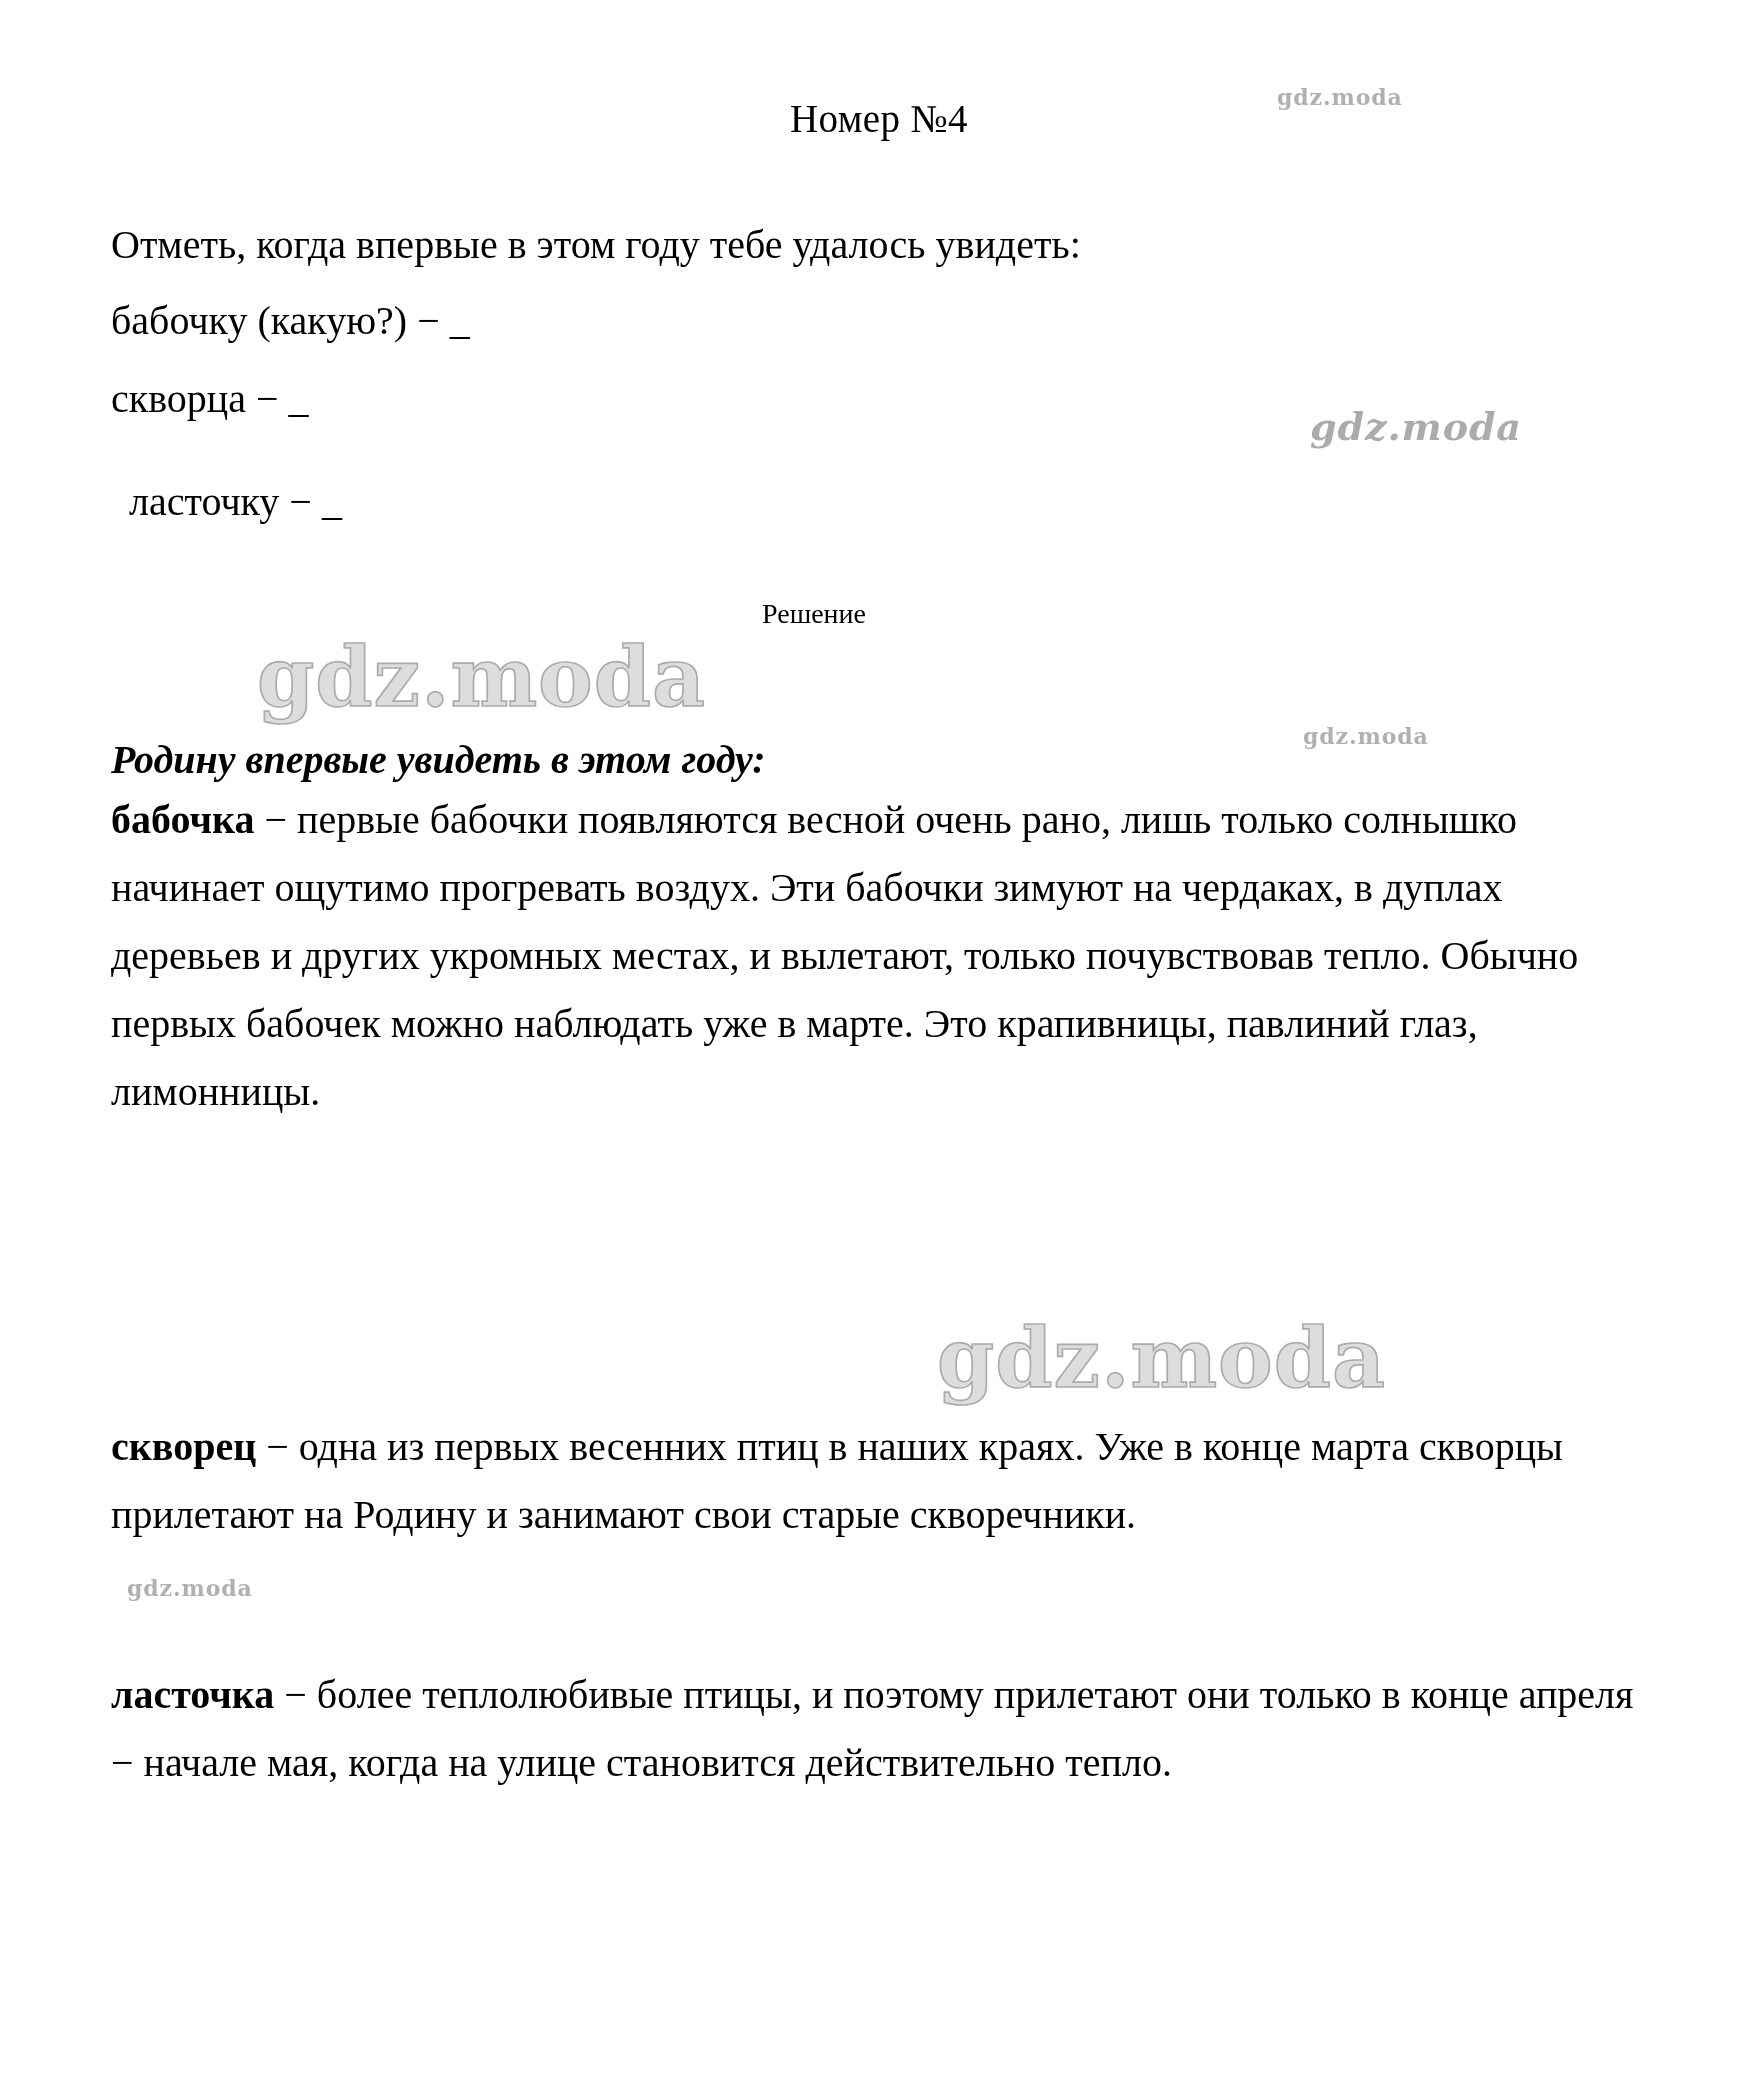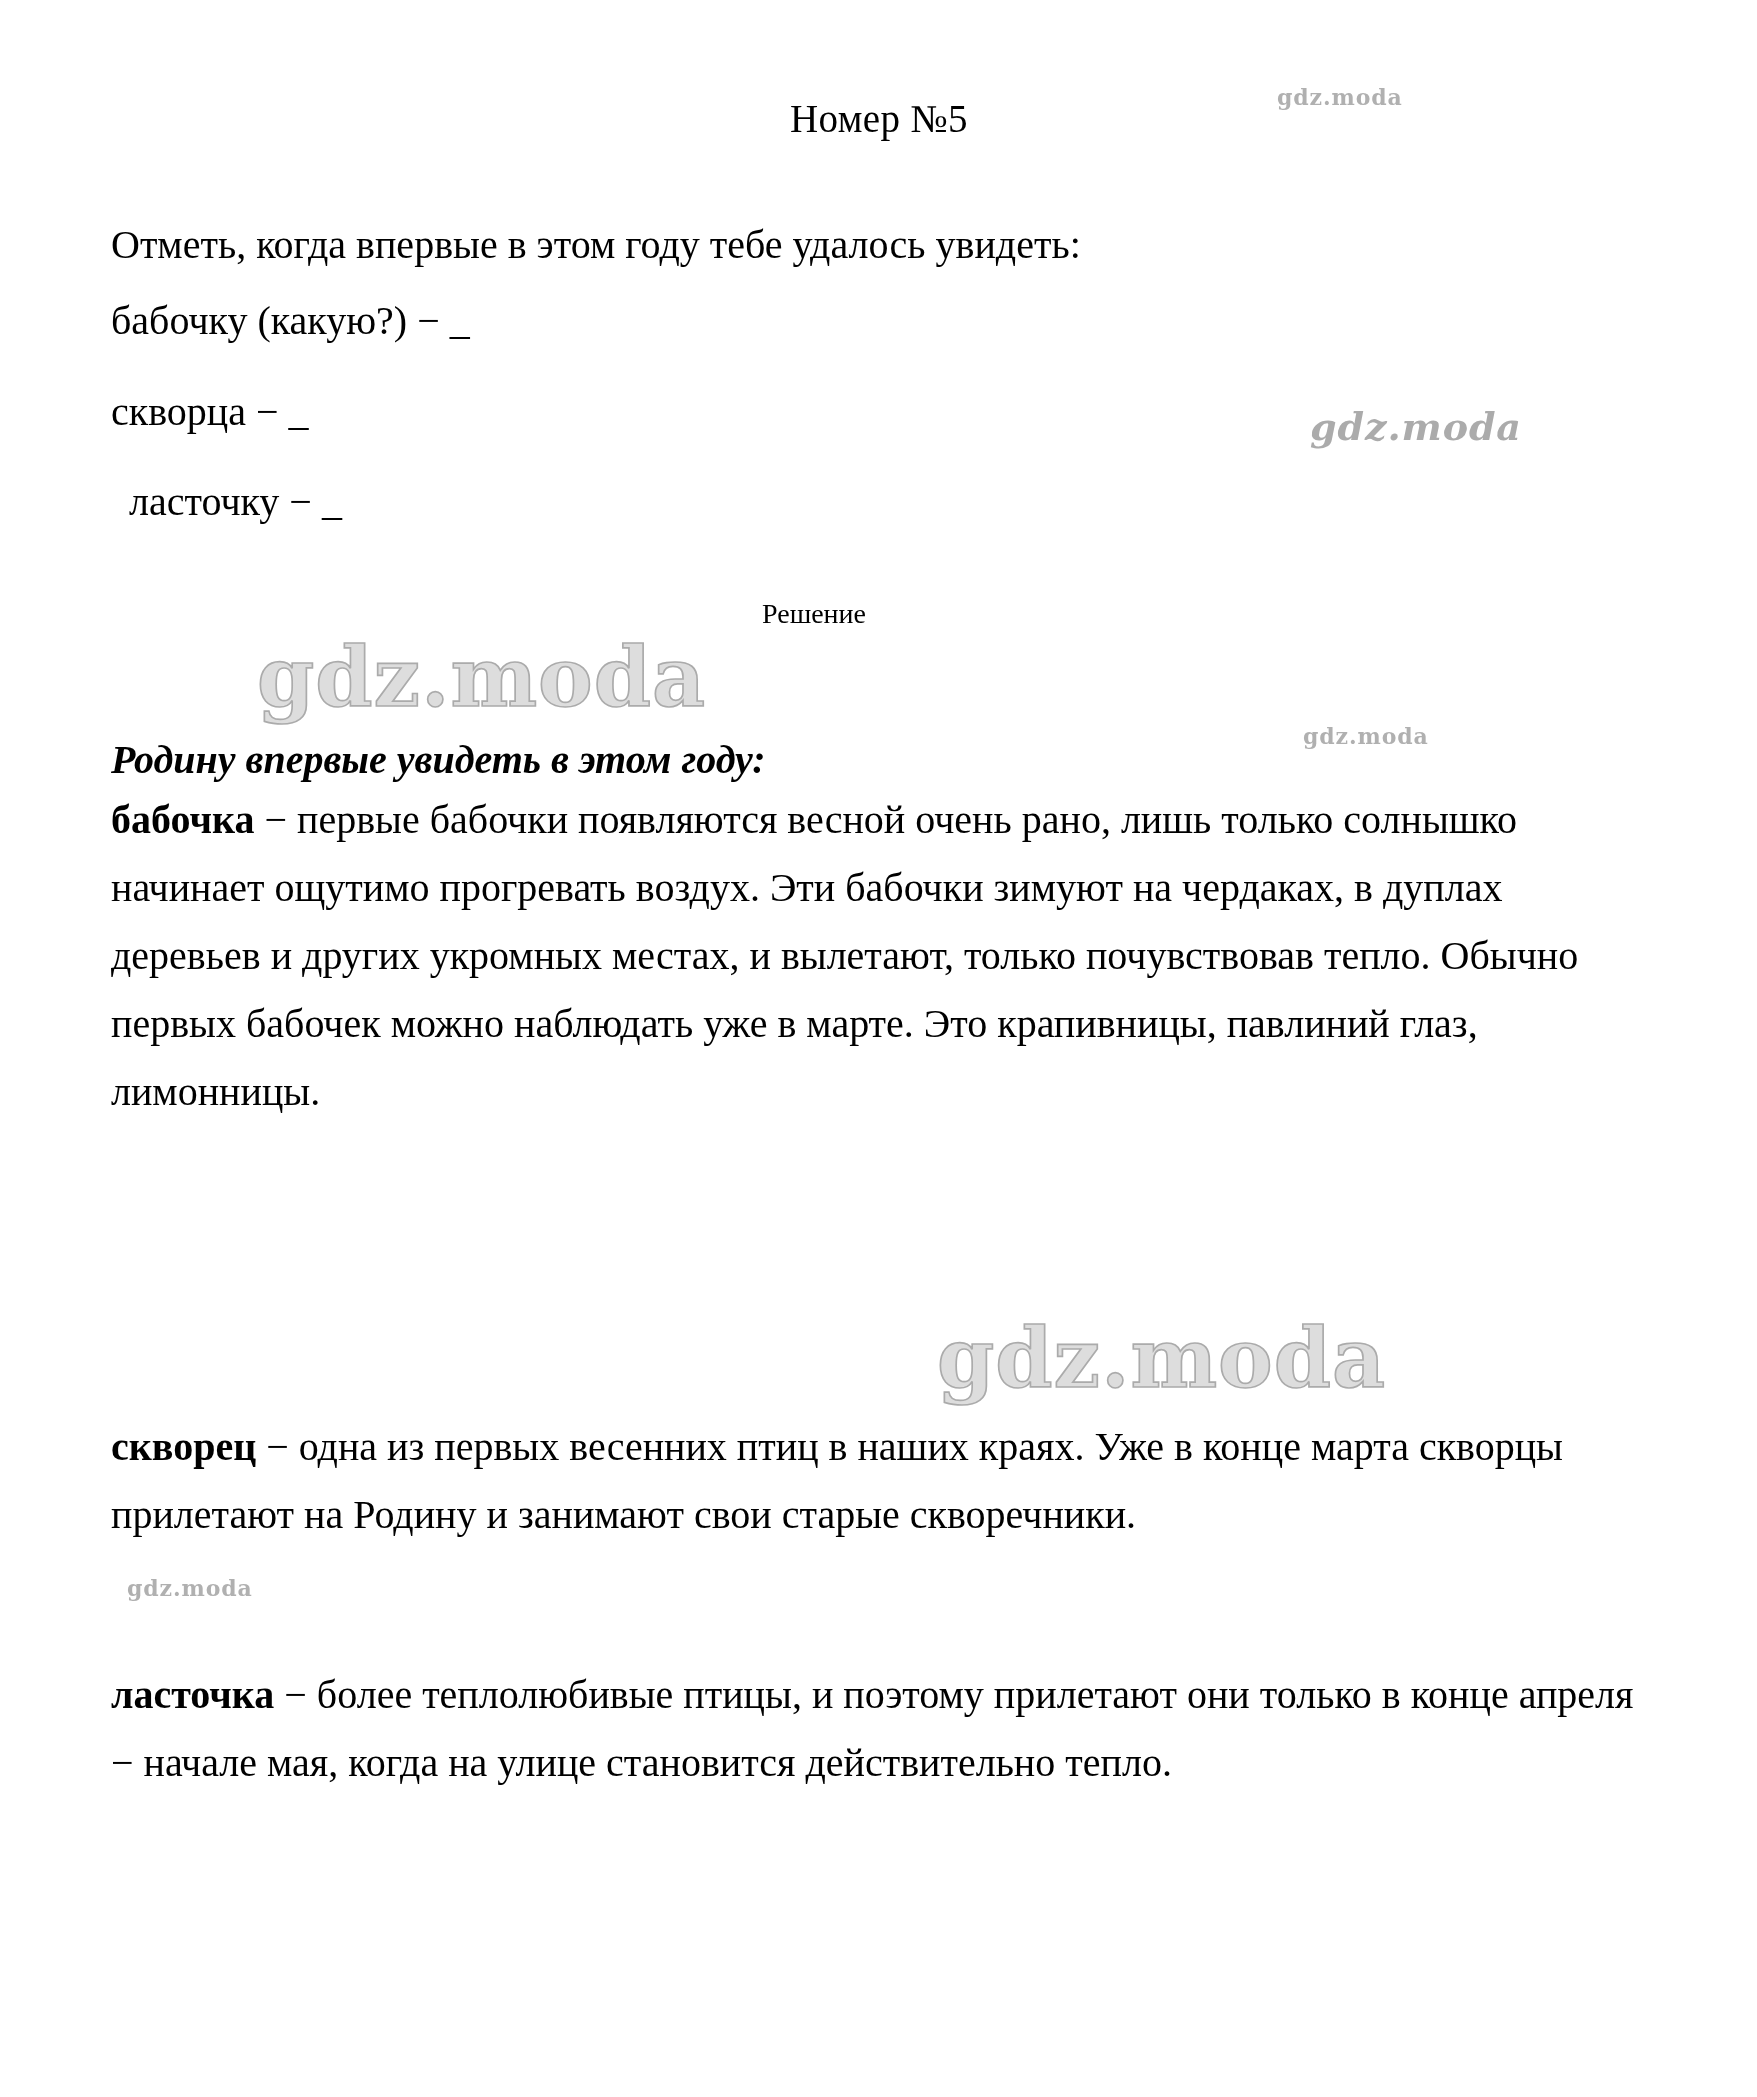--- a/index.html
+++ b/index.html
@@ -38,21 +38,21 @@
   
   .txt {
     position: absolute;
     font-size: 40px;
     line-height: 65px;
     white-space: nowrap;
   }
 
   .task-line-1 { left: 111px; top: 212px; }
   .task-line-2 { left: 111px; top: 288px; }
-  .task-line-3 { left: 111px; top: 379px; }
+  .task-line-3 { left: 111px; top: 366px; }
   .task-line-4 { left: 129px; top: 469px; }
 
   .solution-label {
     position: absolute;
     left: 762px;
     top: 598px;
     font-size: 28px;
     white-space: nowrap;
   }
 
@@ -113,21 +113,21 @@
   .wm-3 { left: 257px;  top: 629px; }            
   .wm-4 { left: 1303px; top: 723px; }            
   .wm-5 { left: 937px; top: 1310px; }           
   .wm-6 { left: 127px;  top: 1575px; }           
 </style>
 </head>
 <body>
 
 <div class="page">
 
-  <div class="doc-title">Номер №5</div>
+  <div class="doc-title">Номер №4</div>
 
   <div class="txt task-line-1">Отметь, когда впервые в этом году тебе удалось увидеть:</div>
   <div class="txt task-line-2">бабочку (какую?) − _</div>
   <div class="txt task-line-3">скворца − _</div>
   <div class="txt task-line-4">ласточку − _</div>
 
   <div class="solution-label">Решение</div>
 
   <div class="answer-head">Родину впервые увидеть в этом году:</div>
 

